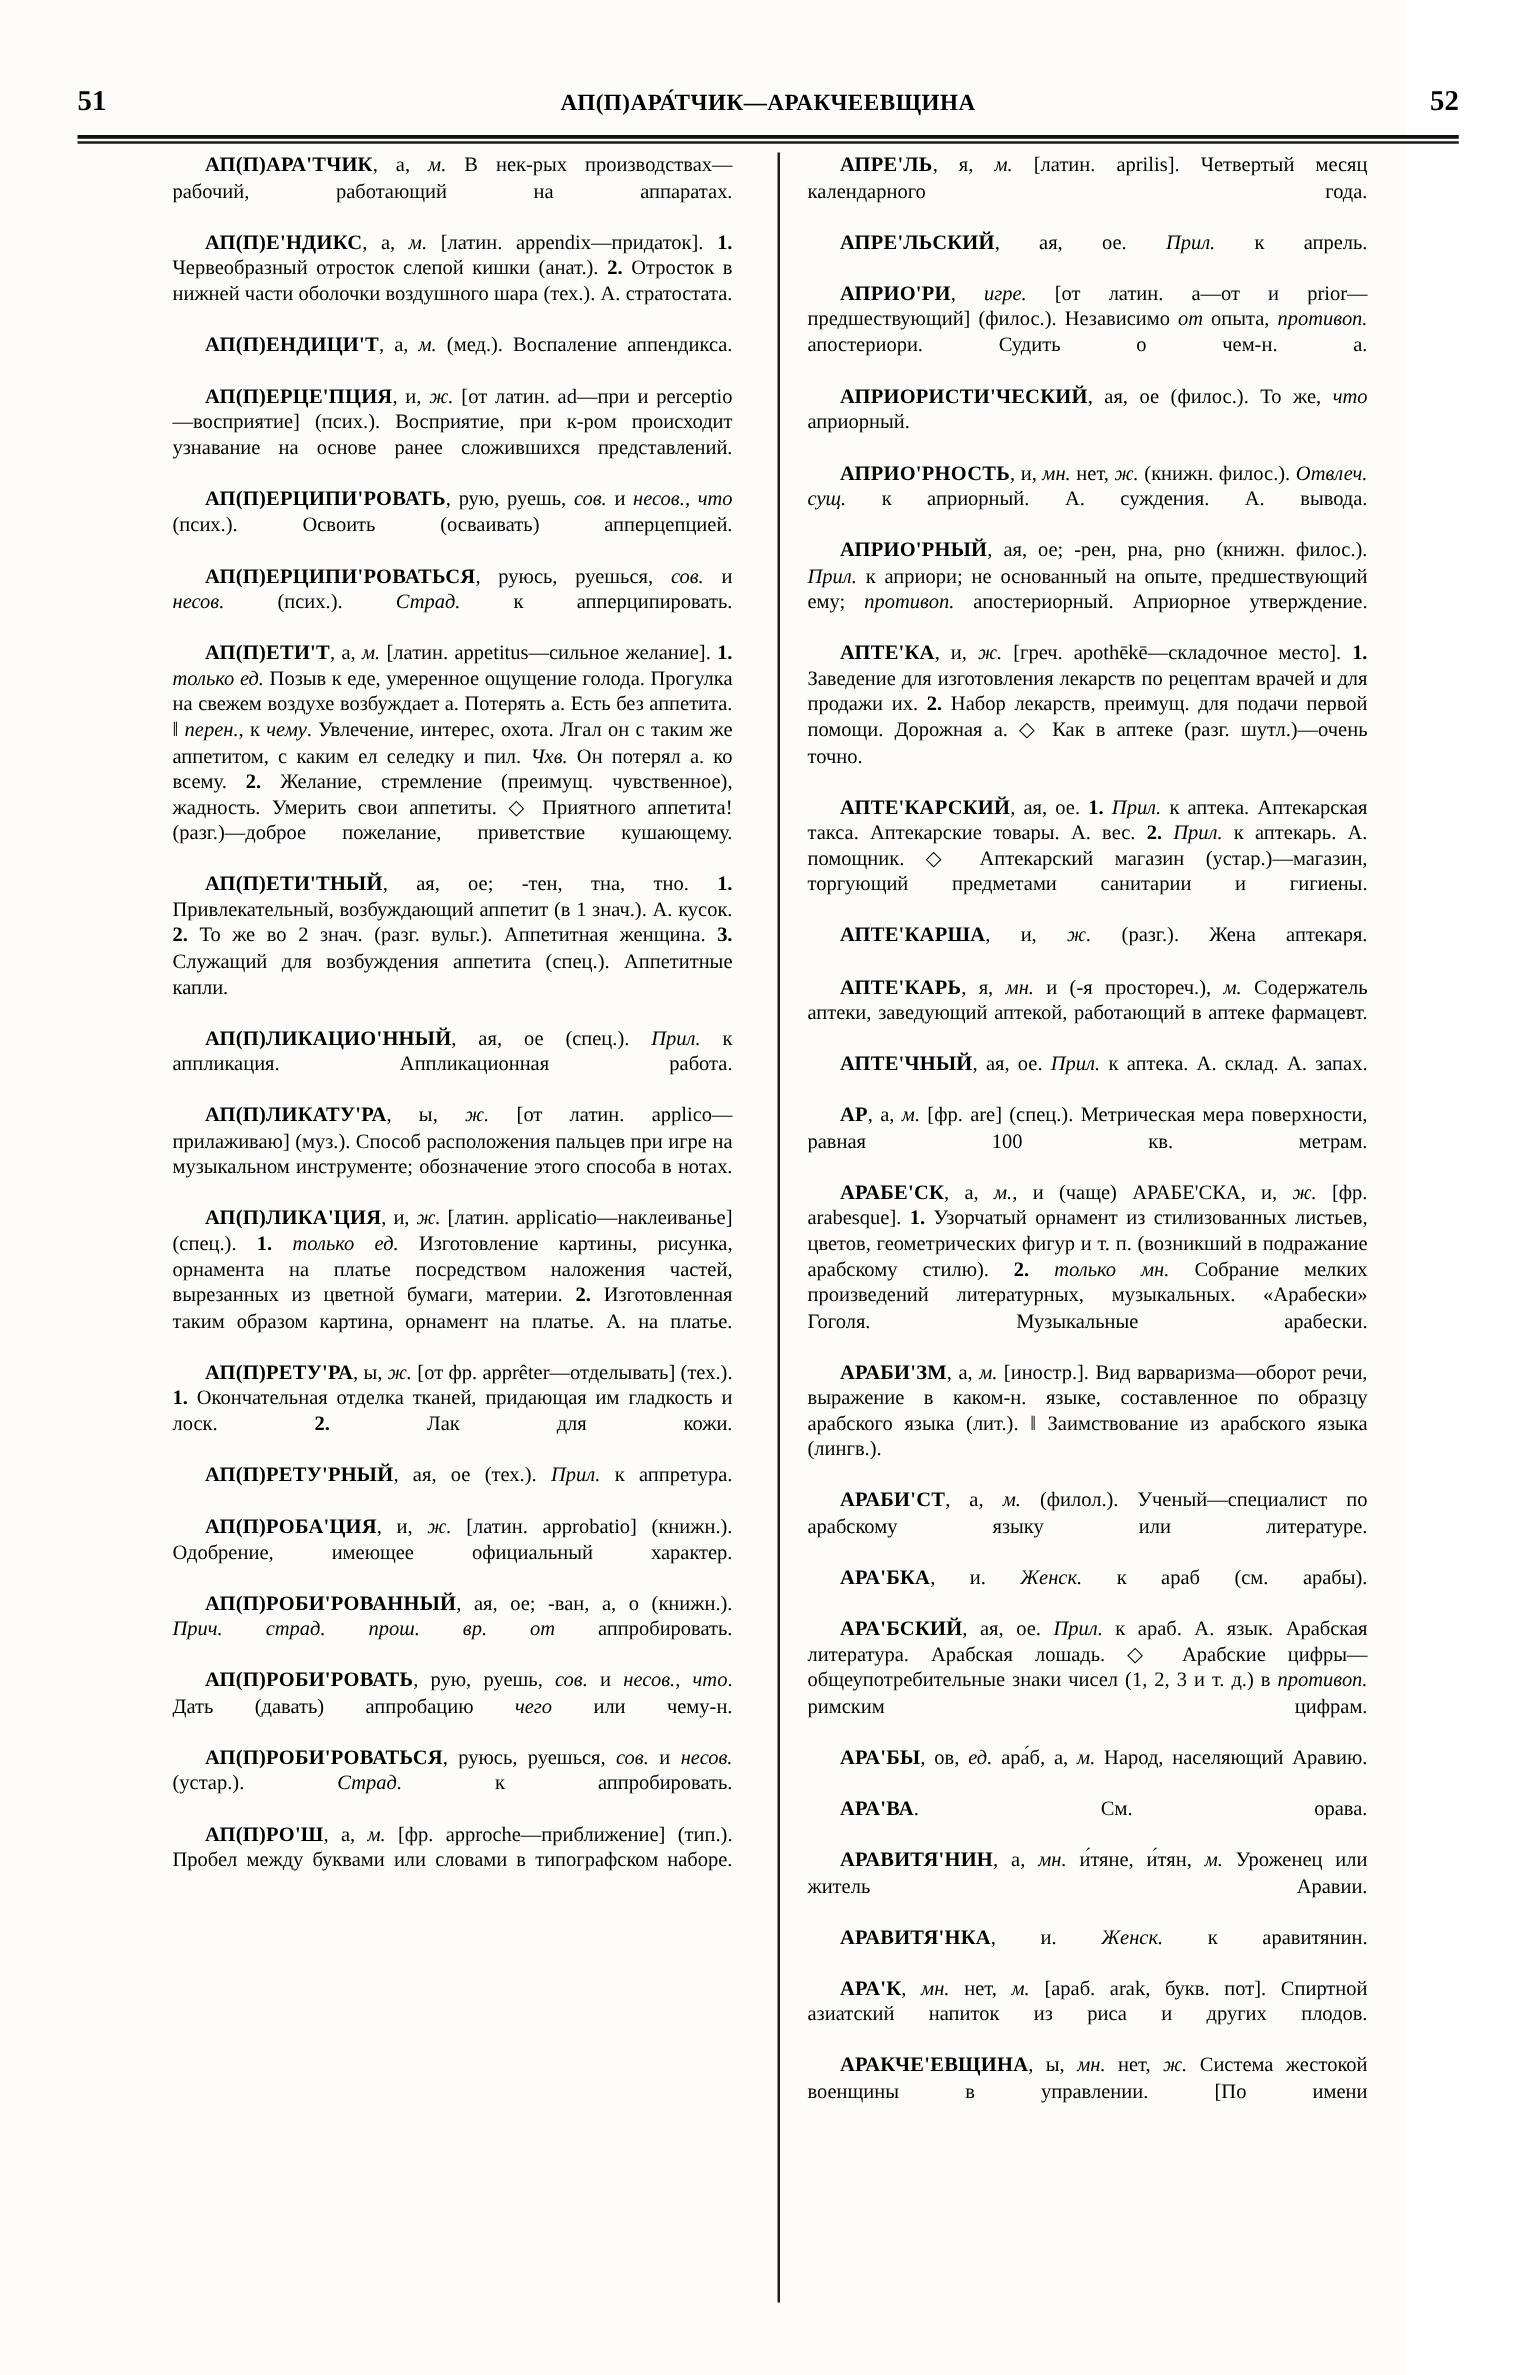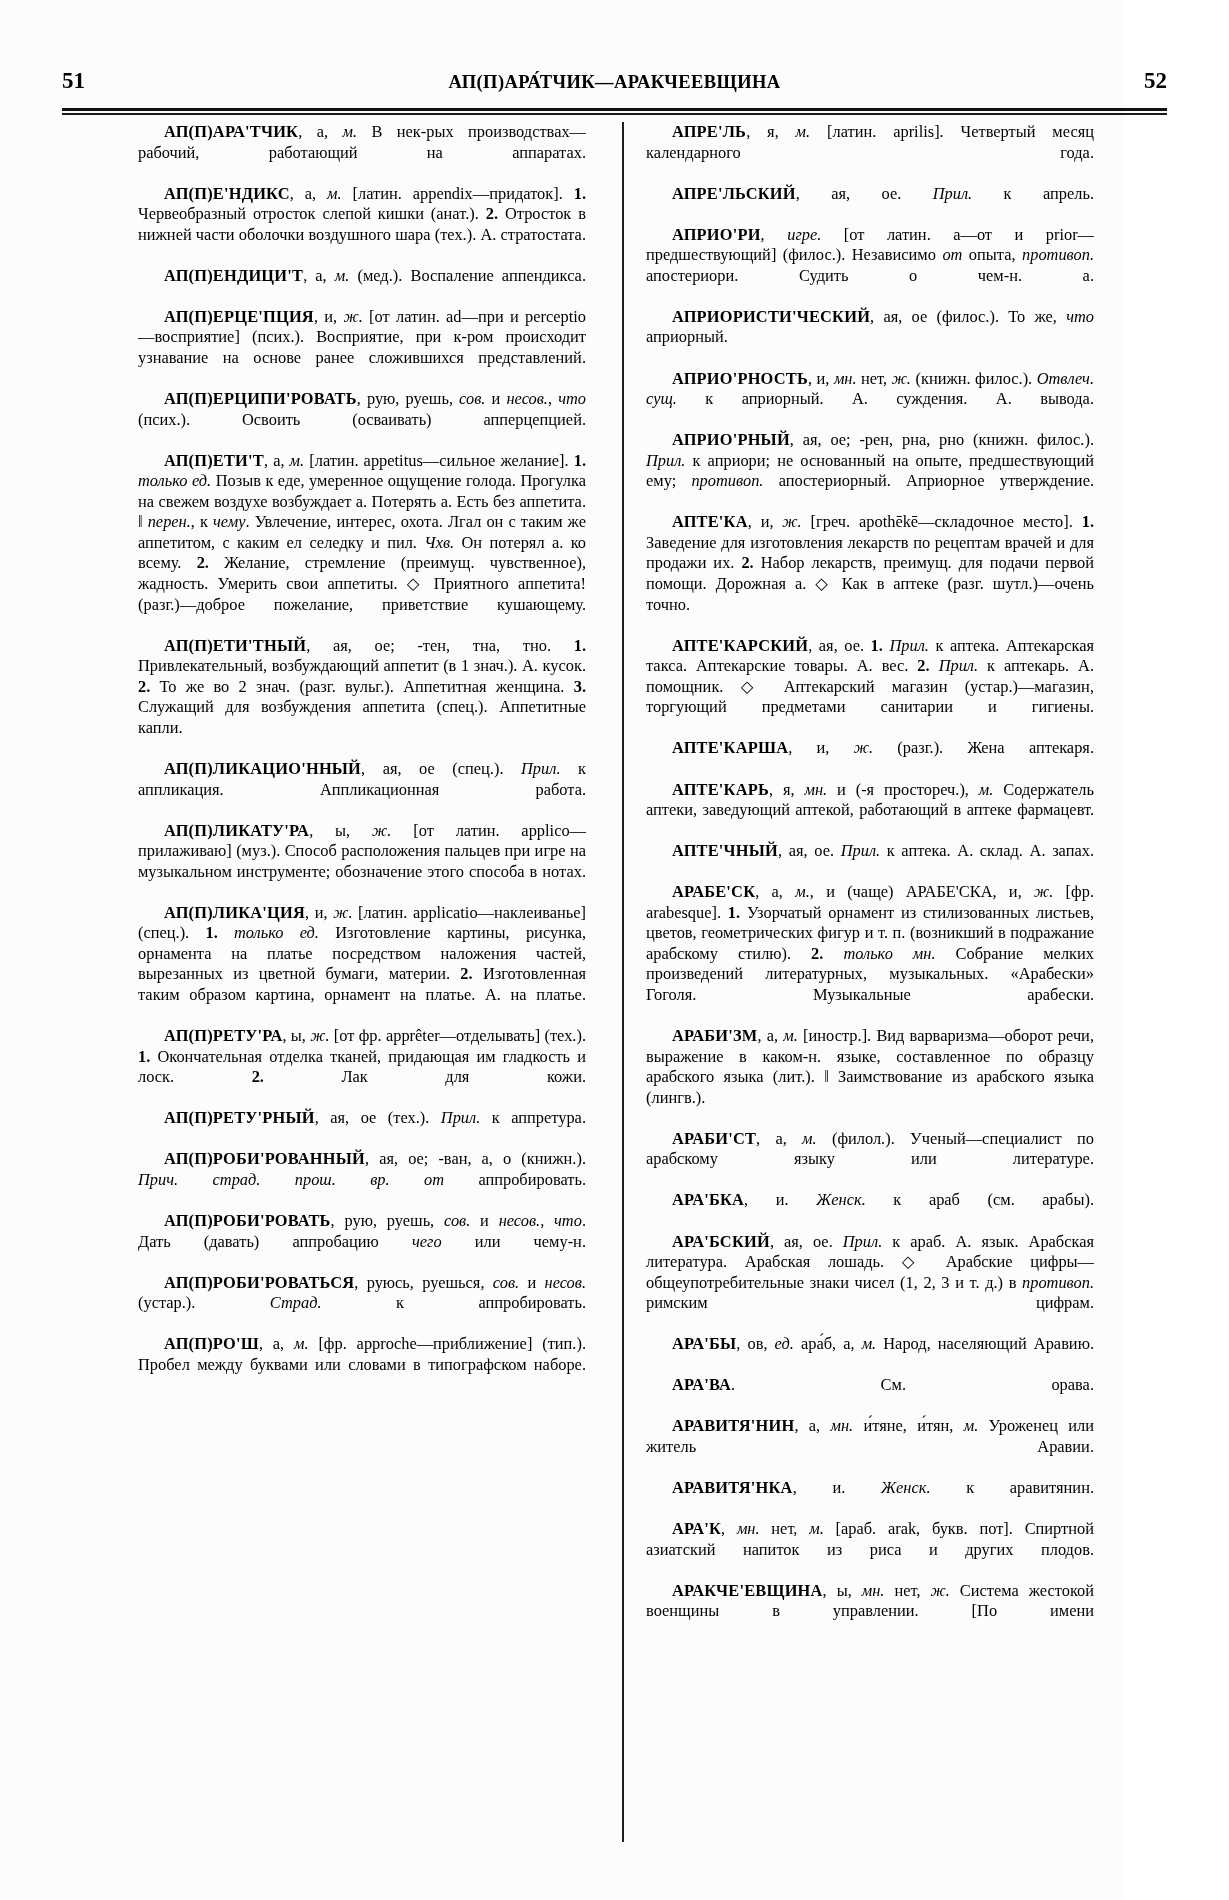--- a/index.html
+++ b/index.html
@@ -122,45 +122,48 @@
     <div class="rule-thin"></div>
   </div>
 
   <div class="columns">
     <div class="col col-left" id="col-left">
         <p class="entry"><span class="hw">АП(П)АРА'ТЧИК</span><span>, а, <span class="it">м.</span> В нек-рых производствах—рабочий, работающий на аппаратах.</span></p>
         <p class="entry"><span class="hw">АП(П)Е'НДИКС</span><span>, а, <span class="it">м.</span> [латин. appendix—придаток]. <span class="num">1.</span> Червеобразный отросток слепой кишки (анат.). <span class="num">2.</span> Отросток в нижней части оболочки воздушного шара (тех.). А. стратостата.</span></p>
         <p class="entry"><span class="hw">АП(П)ЕНДИЦИ'Т</span><span>, а, <span class="it">м.</span> (мед.). Воспаление аппендикса.</span></p>
         <p class="entry"><span class="hw">АП(П)ЕРЦЕ'ПЦИЯ</span><span>, и, <span class="it">ж.</span> [от латин. ad—при и perceptio—восприятие] (псих.). Восприятие, при к-ром происходит узнавание на основе ранее сложившихся представлений.</span></p>
         <p class="entry"><span class="hw">АП(П)ЕРЦИПИ'РОВАТЬ</span><span>, рую, руешь, <span class="it">сов.</span> и <span class="it">несов.</span>, <span class="it">что</span> (псих.). Освоить (осваивать) апперцепцией.</span></p>
+        <p class="entry"><span class="hw">АП(П)ЕРЦИПИ'РОВАТЬСЯ</span><span>, руюсь, руешься, <span class="it">сов.</span> и <span class="it">несов.</span> (псих.). <span class="it">Страд.</span> к апперципировать.</span></p>
         <p class="entry"><span class="hw">АП(П)ЕТИ'Т</span><span>, а, <span class="it">м.</span> [латин. appetitus—сильное желание]. <span class="num">1.</span> <span class="it">только</span> <span class="it">ед.</span> Позыв к еде, умеренное ощущение голода. Прогулка на свежем воздухе возбуждает а. Потерять а. Есть без аппетита. ‖ <span class="it">перен.</span>, к <span class="it">чему</span>. Увлечение, интерес, охота. Лгал он с таким же аппетитом, с каким ел селедку и пил. <span class="it">Чхв.</span> Он потерял а. ко всему. <span class="num">2.</span> Желание, стремление (преимущ. чувственное), жадность. Умерить свои аппетиты. <span class="dia">◇</span> Приятного аппетита! (разг.)—доброе пожелание, приветствие кушающему.</span></p>
         <p class="entry"><span class="hw">АП(П)ЕТИ'ТНЫЙ</span><span>, ая, ое; -тен, тна, тно. <span class="num">1.</span> Привлекательный, возбуждающий аппетит (в 1 знач.). А. кусок. <span class="num">2.</span> То же во 2 знач. (разг. вульг.). Аппетитная женщина. <span class="num">3.</span> Служащий для возбуждения аппетита (спец.). Аппетитные капли.</span></p>
         <p class="entry"><span class="hw">АП(П)ЛИКАЦИО'ННЫЙ</span><span>, ая, ое (спец.). <span class="it">Прил.</span> к аппликация. Аппликационная работа.</span></p>
         <p class="entry"><span class="hw">АП(П)ЛИКАТУ'РА</span><span>, ы, <span class="it">ж.</span> [от латин. applico—прилаживаю] (муз.). Способ расположения пальцев при игре на музыкальном инструменте; обозначение этого способа в нотах.</span></p>
         <p class="entry"><span class="hw">АП(П)ЛИКА'ЦИЯ</span><span>, и, <span class="it">ж.</span> [латин. applicatio—наклеиванье] (спец.). <span class="num">1.</span> <span class="it">только</span> <span class="it">ед.</span> Изготовление картины, рисунка, орнамента на платье посредством наложения частей, вырезанных из цветной бумаги, материи. <span class="num">2.</span> Изготовленная таким образом картина, орнамент на платье. А. на платье.</span></p>
         <p class="entry"><span class="hw">АП(П)РЕТУ'РА</span><span>, ы, <span class="it">ж.</span> [от фр. apprêter—отделывать] (тех.). <span class="num">1.</span> Окончательная отделка тканей, придающая им гладкость и лоск. <span class="num">2.</span> Лак для кожи.</span></p>
         <p class="entry"><span class="hw">АП(П)РЕТУ'РНЫЙ</span><span>, ая, ое (тех.). <span class="it">Прил.</span> к аппретура.</span></p>
+        <p class="entry"><span class="hw">АП(П)РОБА'ЦИЯ</span><span>, и, <span class="it">ж.</span> [латин. approbatio] (книжн.). Одобрение, имеющее официальный характер.</span></p>
         <p class="entry"><span class="hw">АП(П)РОБИ'РОВАННЫЙ</span><span>, ая, ое; -ван, а, о (книжн.). <span class="it">Прич.</span> <span class="it">страд.</span> <span class="it">прош.</span> <span class="it">вр.</span> <span class="it">от</span> аппробировать.</span></p>
         <p class="entry"><span class="hw">АП(П)РОБИ'РОВАТЬ</span><span>, рую, руешь, <span class="it">сов.</span> и <span class="it">несов.</span>, <span class="it">что</span>. Дать (давать) аппробацию <span class="it">чего</span> или чему-н.</span></p>
         <p class="entry"><span class="hw">АП(П)РОБИ'РОВАТЬСЯ</span><span>, руюсь, руешься, <span class="it">сов.</span> и <span class="it">несов.</span> (устар.). <span class="it">Страд.</span> к аппробировать.</span></p>
         <p class="entry"><span class="hw">АП(П)РО'Ш</span><span>, а, <span class="it">м.</span> [фр. approche—приближение] (тип.). Пробел между буквами или словами в типографском наборе.</span></p>
       </div>
     <div class="divider"></div>
     <div class="col col-right" id="col-right">
         <p class="entry"><span class="hw">АПРЕ'ЛЬ</span><span>, я, <span class="it">м.</span> [латин. aprilis]. Четвертый месяц календарного года.</span></p>
         <p class="entry"><span class="hw">АПРЕ'ЛЬСКИЙ</span><span>, ая, ое. <span class="it">Прил.</span> к апрель.</span></p>
         <p class="entry"><span class="hw">АПРИО'РИ</span><span>, <span class="it">игре.</span> [от латин. а—от и prior—предшествующий] (филос.). Независимо <span class="it">от</span> опыта, <span class="it">противоп.</span> апостериори. Судить о чем-н. а.</span></p>
         <p class="entry"><span class="hw">АПРИОРИСТИ'ЧЕСКИЙ</span><span>, ая, ое (филос.). То же, <span class="it">что</span> априорный.</span></p>
         <p class="entry"><span class="hw">АПРИО'РНОСТЬ</span><span>, и, <span class="it">мн.</span> нет, <span class="it">ж.</span> (книжн. филос.). <span class="it">Отвлеч.</span> <span class="it">сущ.</span> к априорный. А. суждения. А. вывода.</span></p>
         <p class="entry"><span class="hw">АПРИО'РНЫЙ</span><span>, ая, ое; -рен, рна, рно (книжн. филос.). <span class="it">Прил.</span> к априори; не основанный на опыте, предшествующий ему; <span class="it">противоп.</span> апостериорный. Априорное утверждение.</span></p>
         <p class="entry"><span class="hw">АПТЕ'КА</span><span>, и, <span class="it">ж.</span> [греч. apothēkē—складочное место]. <span class="num">1.</span> Заведение для изготовления лекарств по рецептам врачей и для продажи их. <span class="num">2.</span> Набор лекарств, преимущ. для подачи первой помощи. Дорожная а. <span class="dia">◇</span> Как в аптеке (разг. шутл.)—очень точно.</span></p>
         <p class="entry"><span class="hw">АПТЕ'КАРСКИЙ</span><span>, ая, ое. <span class="num">1.</span> <span class="it">Прил.</span> к аптека. Аптекарская такса. Аптекарские товары. А. вес. <span class="num">2.</span> <span class="it">Прил.</span> к аптекарь. А. помощник. <span class="dia">◇</span> Аптекарский магазин (устар.)—магазин, торгующий предметами санитарии и гигиены.</span></p>
         <p class="entry"><span class="hw">АПТЕ'КАРША</span><span>, и, <span class="it">ж.</span> (разг.). Жена аптекаря.</span></p>
         <p class="entry"><span class="hw">АПТЕ'КАРЬ</span><span>, я, <span class="it">мн.</span> и (-я простореч.), <span class="it">м.</span> Содержатель аптеки, заведующий аптекой, работающий в аптеке фармацевт.</span></p>
         <p class="entry"><span class="hw">АПТЕ'ЧНЫЙ</span><span>, ая, ое. <span class="it">Прил.</span> к аптека. А. склад. А. запах.</span></p>
+        <p class="entry"><span class="hw">АР</span><span>, а, <span class="it">м.</span> [фр. are] (спец.). Метрическая мера поверхности, равная 100 кв. метрам.</span></p>
         <p class="entry"><span class="hw">АРАБЕ'СК</span><span>, а, <span class="it">м.</span>, и (чаще) АРАБЕ'СКА, и, <span class="it">ж.</span> [фр. arabesque]. <span class="num">1.</span> Узорчатый орнамент из стилизованных листьев, цветов, геометрических фигур и т. п. (возникший в подражание арабскому стилю). <span class="num">2.</span> <span class="it">только</span> <span class="it">мн.</span> Собрание мелких произведений литературных, музыкальных. «Арабески» Гоголя. Музыкальные арабески.</span></p>
         <p class="entry"><span class="hw">АРАБИ'ЗМ</span><span>, а, <span class="it">м.</span> [иностр.]. Вид варваризма—оборот речи, выражение в каком-н. языке, составленное по образцу арабского языка (лит.). ‖ Заимствование из арабского языка (лингв.).</span></p>
         <p class="entry"><span class="hw">АРАБИ'СТ</span><span>, а, <span class="it">м.</span> (филол.). Ученый—специалист по арабскому языку или литературе.</span></p>
         <p class="entry"><span class="hw">АРА'БКА</span><span>, и. <span class="it">Женск.</span> к араб (см. арабы).</span></p>
         <p class="entry"><span class="hw">АРА'БСКИЙ</span><span>, ая, ое. <span class="it">Прил.</span> к араб. А. язык. Арабская литература. Арабская лошадь. <span class="dia">◇</span> Арабские цифры—общеупотребительные знаки чисел (1, 2, 3 и т. д.) в <span class="it">противоп.</span> римским цифрам.</span></p>
         <p class="entry"><span class="hw">АРА'БЫ</span><span>, ов, <span class="it">ед.</span> ара́б, а, <span class="it">м.</span> Народ, населяющий Аравию.</span></p>
         <p class="entry"><span class="hw">АРА'ВА</span><span>. См. орава.</span></p>
         <p class="entry"><span class="hw">АРАВИТЯ'НИН</span><span>, а, <span class="it">мн.</span> и́тяне, и́тян, <span class="it">м.</span> Уроженец или житель Аравии.</span></p>
         <p class="entry"><span class="hw">АРАВИТЯ'НКА</span><span>, и. <span class="it">Женск.</span> к аравитянин.</span></p>
         <p class="entry"><span class="hw">АРА'К</span><span>, <span class="it">мн.</span> нет, <span class="it">м.</span> [араб. arak, букв. пот]. Спиртной азиатский напиток из риса и других плодов.</span></p>

